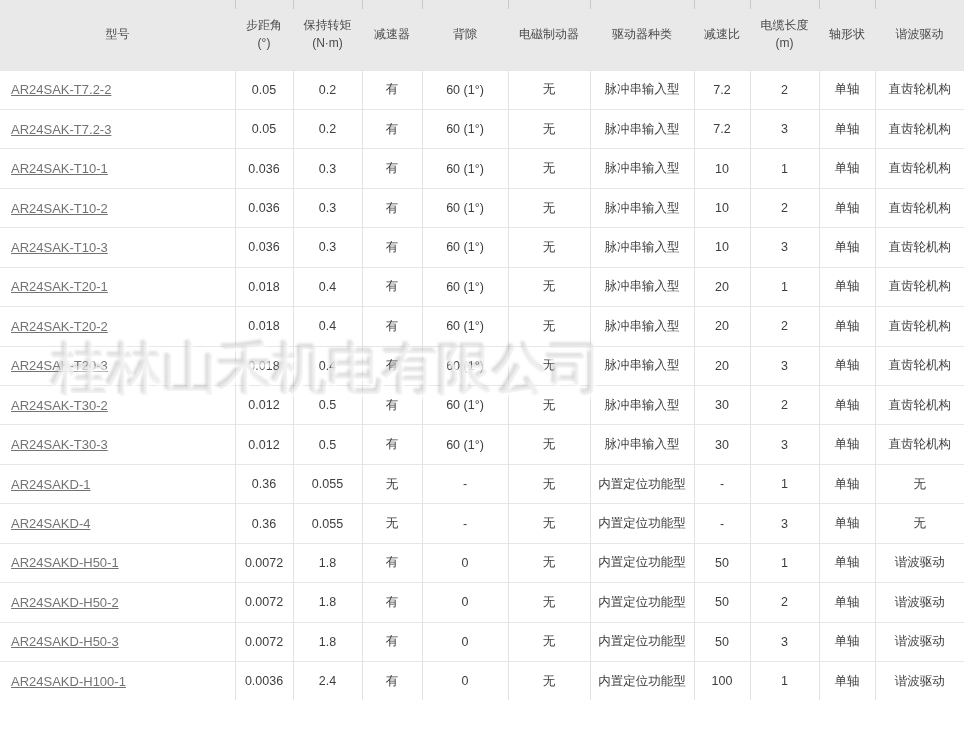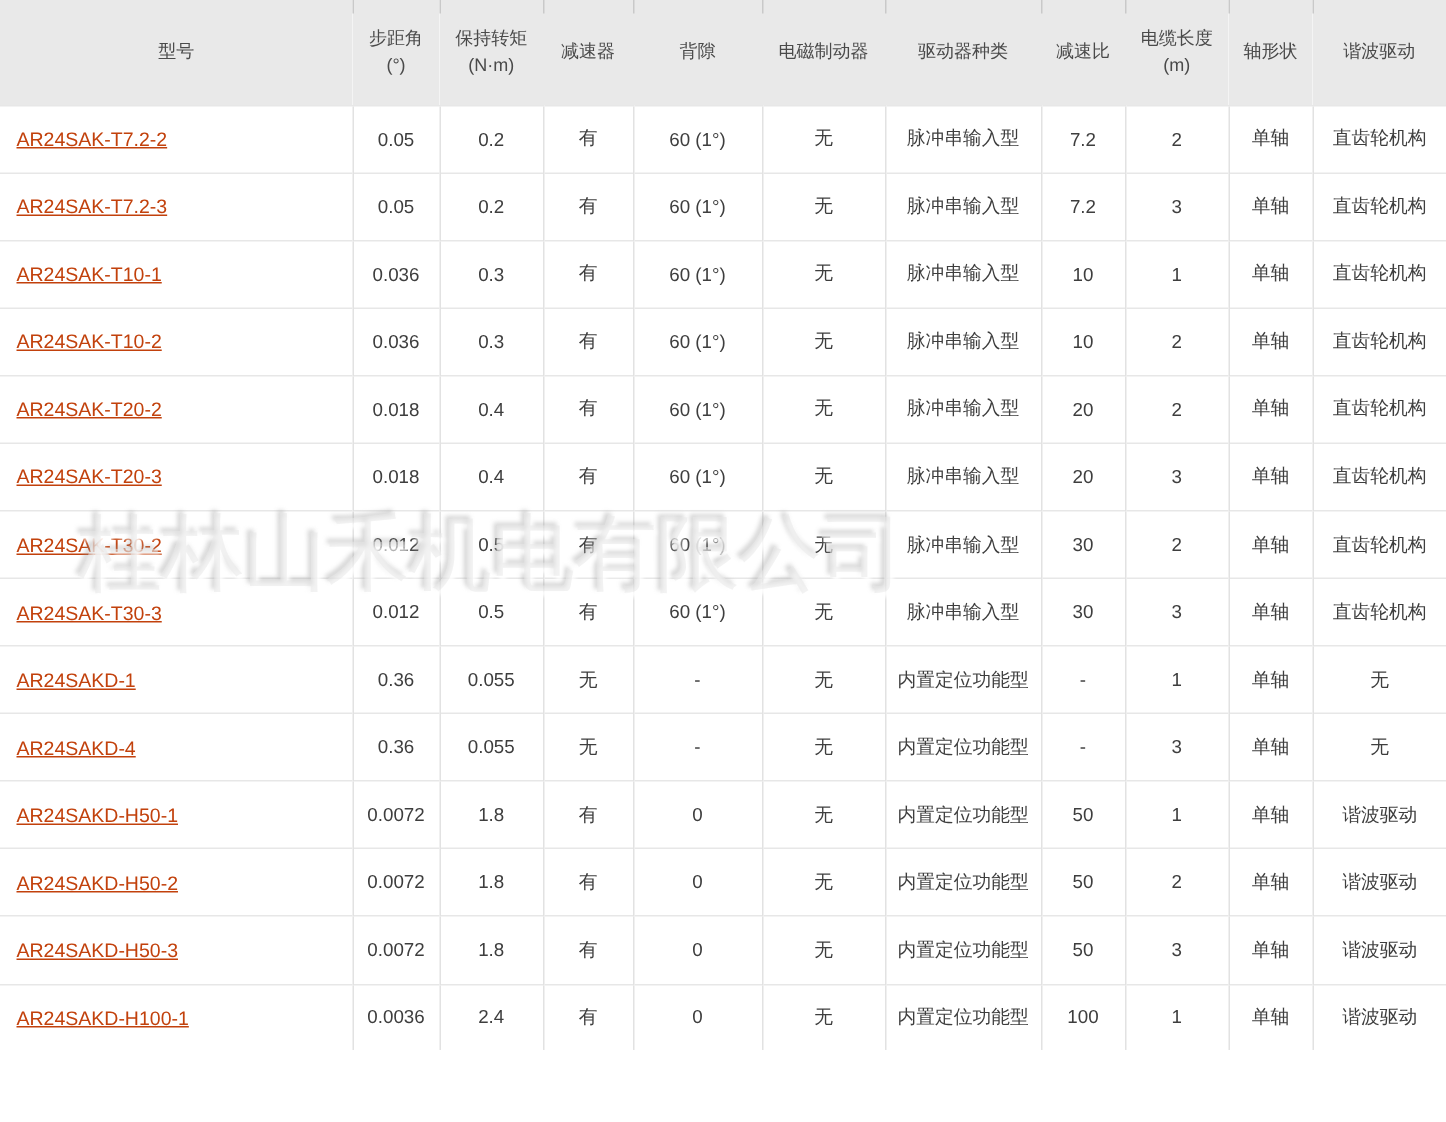--- a/index.html
+++ b/index.html
@@ -18,21 +18,21 @@
     content:"";position:absolute;left:0;top:0;width:1px;height:9px;background:#c9c9c9;
   }
   th .h-line{display:block;text-align:center;}
   tbody td{
     text-align:center;font-size:12.5px;color:#3e3e3e;
     border-top:1px solid #e7e7e7;padding:0;background:#fff;
   }
   tbody td + td{border-left:1px solid #e2e2e2;}
   td.model-cell{text-align:left;padding-left:11px;}
   td.model-cell a{
-    color:#c2410c;text-decoration:underline;font-size:13px;cursor:pointer;
+    color:#737373;text-decoration:underline;font-size:13px;cursor:pointer;
   }
   .watermark{
     position:absolute;top:341px;left:52px;z-index:5;pointer-events:none;
     font-size:56px;line-height:1;white-space:nowrap;letter-spacing:-1px;
     color:rgba(232,232,232,0.55);
     text-shadow:2px 3px 3px rgba(255,255,255,0.95), -2px -2px 3px rgba(150,150,150,0.38);
   }
   .watermark-band{
     position:absolute;top:701px;left:225px;width:665px;height:14px;z-index:4;
     background:rgba(255,255,255,0.5);filter:blur(1px);pointer-events:none;
@@ -142,20 +142,46 @@
         <td>有</td>
         <td>60 (1°)</td>
         <td>无</td>
         <td>脉冲串输入型</td>
         <td>10</td>
         <td>2</td>
         <td>单轴</td>
         <td>直齿轮机构</td>
       </tr>
       <tr>
+        <td class="model-cell"><a href="#">AR24SAK-T10-3</a></td>
+        <td>0.036</td>
+        <td>0.3</td>
+        <td>有</td>
+        <td>60 (1°)</td>
+        <td>无</td>
+        <td>脉冲串输入型</td>
+        <td>10</td>
+        <td>3</td>
+        <td>单轴</td>
+        <td>直齿轮机构</td>
+      </tr>
+      <tr>
+        <td class="model-cell"><a href="#">AR24SAK-T20-1</a></td>
+        <td>0.018</td>
+        <td>0.4</td>
+        <td>有</td>
+        <td>60 (1°)</td>
+        <td>无</td>
+        <td>脉冲串输入型</td>
+        <td>20</td>
+        <td>1</td>
+        <td>单轴</td>
+        <td>直齿轮机构</td>
+      </tr>
+      <tr>
         <td class="model-cell"><a href="#">AR24SAK-T20-2</a></td>
         <td>0.018</td>
         <td>0.4</td>
         <td>有</td>
         <td>60 (1°)</td>
         <td>无</td>
         <td>脉冲串输入型</td>
         <td>20</td>
         <td>2</td>
         <td>单轴</td>

